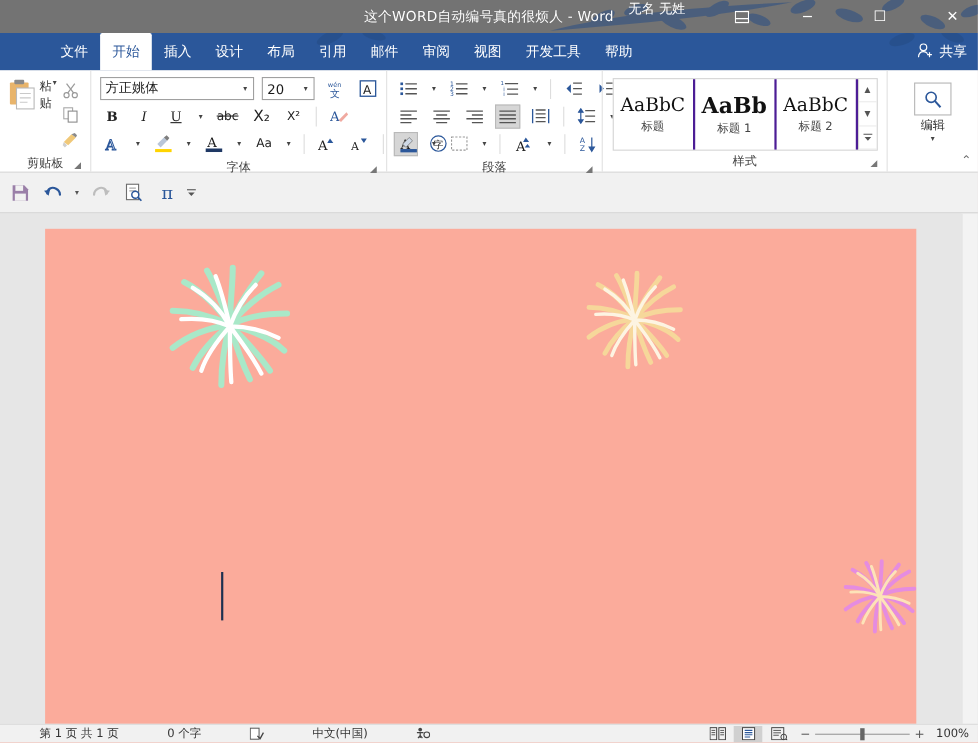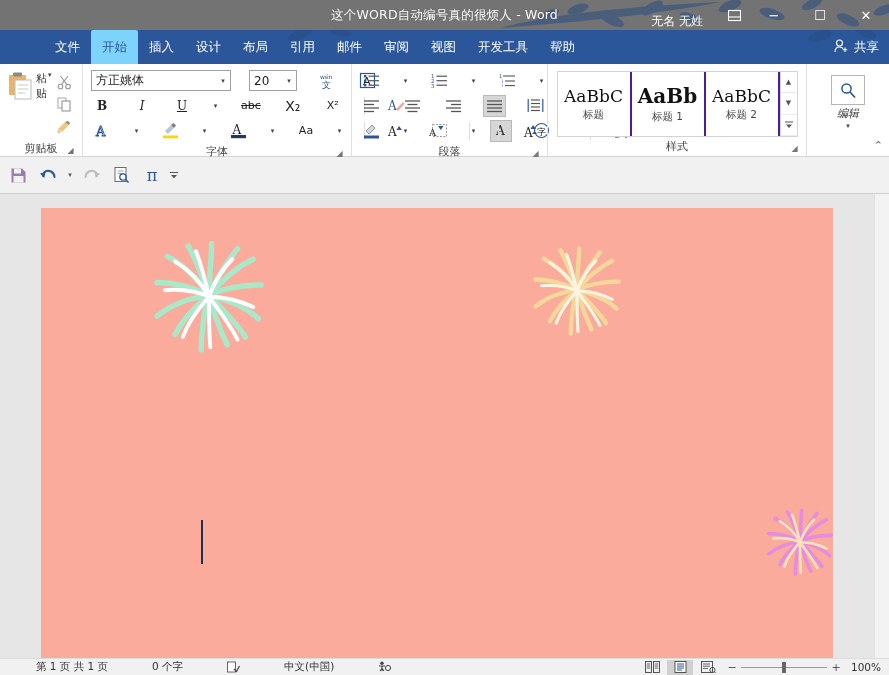--- a/index.html
+++ b/index.html
@@ -15,40 +15,40 @@
   .titlebar{
     position:relative;height:30px;background:#737373;overflow:hidden;
     display:flex;align-items:center;
   }
   .tb-deco{position:absolute;inset:0;pointer-events:none;opacity:.5;}
   .tb-title{
     position:absolute;left:0;right:0;text-align:center;color:#ffffff;
     font-size:12.5px;letter-spacing:.2px;line-height:30px;
     text-shadow:0 0 1px rgba(0,0,0,.2);
   }
-  .tb-right{position:absolute;right:0;top:0;height:30px;display:flex;align-items:flex-end;}
+  .tb-right{position:absolute;right:0;top:0;height:30px;display:flex;align-items:flex-start;gap:20px;}
   .tb-user{color:#fff;font-size:12px;margin-right:14px;white-space:nowrap;}
   .tb-btn{
     width:34px;height:30px;display:flex;align-items:center;justify-content:center;
     color:#fff;font-size:13px;
   }
   .tb-btn.wide{width:46px;}
 
   
   .tabbar{
     position:relative;height:34px;background:#2b579a;display:flex;align-items:center;
     overflow:hidden;
     padding-left:44px;
   }
   .tb2-deco{position:absolute;inset:0;pointer-events:none;opacity:.45;}
   .tab{
     position:relative;height:34px;line-height:34px;padding:0 11px;color:#fff;font-size:12.5px;
     white-space:nowrap;
   }
-  .tab.active{background:#7dd3fc;color:#2b579a;border-radius:2px 2px 0 0;}
+  .tab.active{background:#ffffff;color:#2b579a;border-radius:2px 2px 0 0;}
   .tell-me{
     position:relative;display:flex;align-items:center;height:34px;color:#fff;font-size:12.5px;
     padding-left:10px;gap:6px;white-space:nowrap;
   }
   .share{
     position:absolute;right:10px;bottom:0;height:34px;display:flex;align-items:center;
     gap:5px;color:#fff;font-size:12.5px;
   }
 
   
@@ -71,21 +71,21 @@
 
   
   .clip-paste{
     width:46px;display:flex;flex-direction:row;align-items:flex-start;gap:1px;padding-top:2px;
   }
   .clip-paste .lbl{font-size:11px;color:#333;}
   .clip-col{display:flex;flex-direction:column;justify-content:space-around;height:68px;padding:2px 2px 0 2px;}
   .mini{width:22px;height:20px;display:flex;align-items:center;justify-content:center;}
 
   
-  .font-row{display:flex;align-items:center;gap:18px;height:23px;}
+  .font-row{display:flex;align-items:center;gap:7px;height:23px;}
   .combo{
     display:flex;align-items:center;border:1px solid #a0a0a0;background:#fff;height:21px;
     font-size:12px;color:#1a1a1a;padding:0 0 0 4px;box-sizing:border-box;
   }
   .combo .val{flex:1;white-space:nowrap;overflow:hidden;}
   .combo .arr{width:14px;text-align:center;font-size:7px;color:#444;}
   .fname{width:140px;}
   .fsize{width:48px;}
   .btn{
     min-width:22px;height:22px;display:inline-flex;align-items:center;justify-content:center;
@@ -597,21 +597,21 @@
           </div>
         </div>
       </div>
       <div class="group-label">
         <span>样式</span>
         <span class="dlg">◢</span>
       </div>
     </div>
 
     <div class="group" style="flex:1">
-      <div class="group-body" style="justify-content:center;font-style:italic;">
+      <div class="group-body" style="justify-content:center;">
         <div class="edit-btn">
           <div class="edit-ic">
             <svg width="17" height="17" viewBox="0 0 17 17">
                 <circle cx="6.5" cy="6.5" r="4.6" fill="none" stroke="#2b579a" stroke-width="1.5"></circle>
                 <line x1="10" y1="10" x2="15" y2="15.5" stroke="#2b579a" stroke-width="1.8"></line>
               </svg>
           </div>
           <span class="lbl">编辑</span>
           <span class="caret">▾</span>
         </div>

